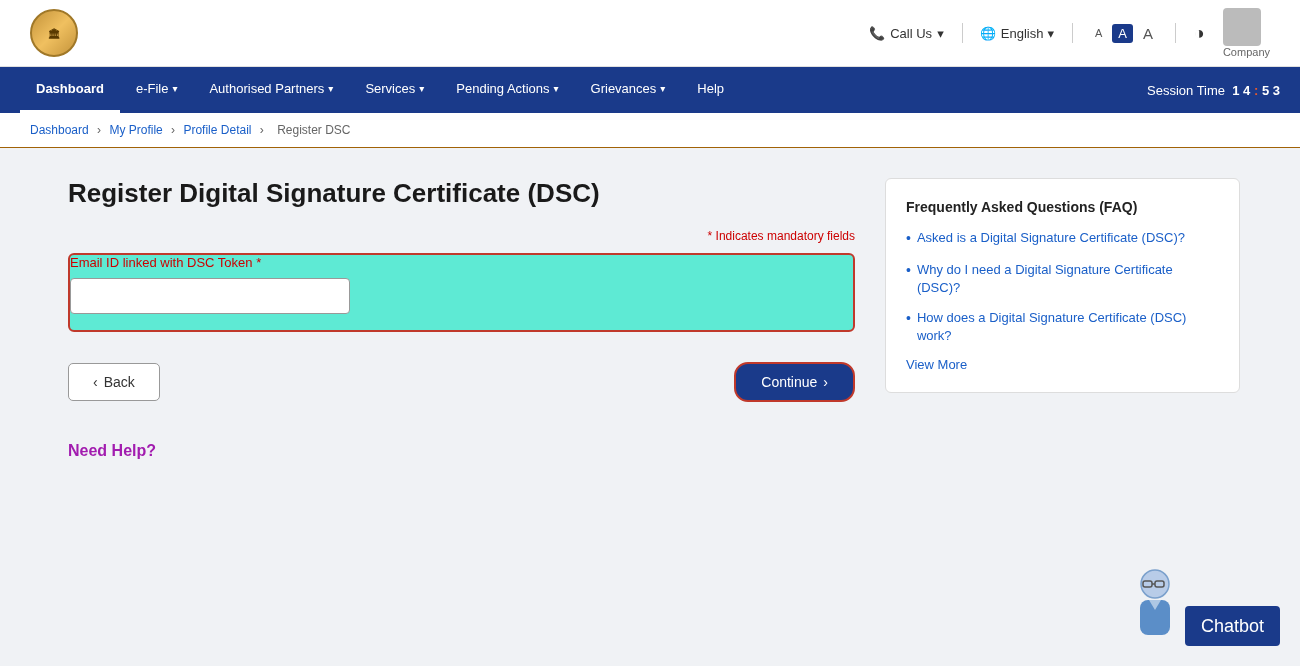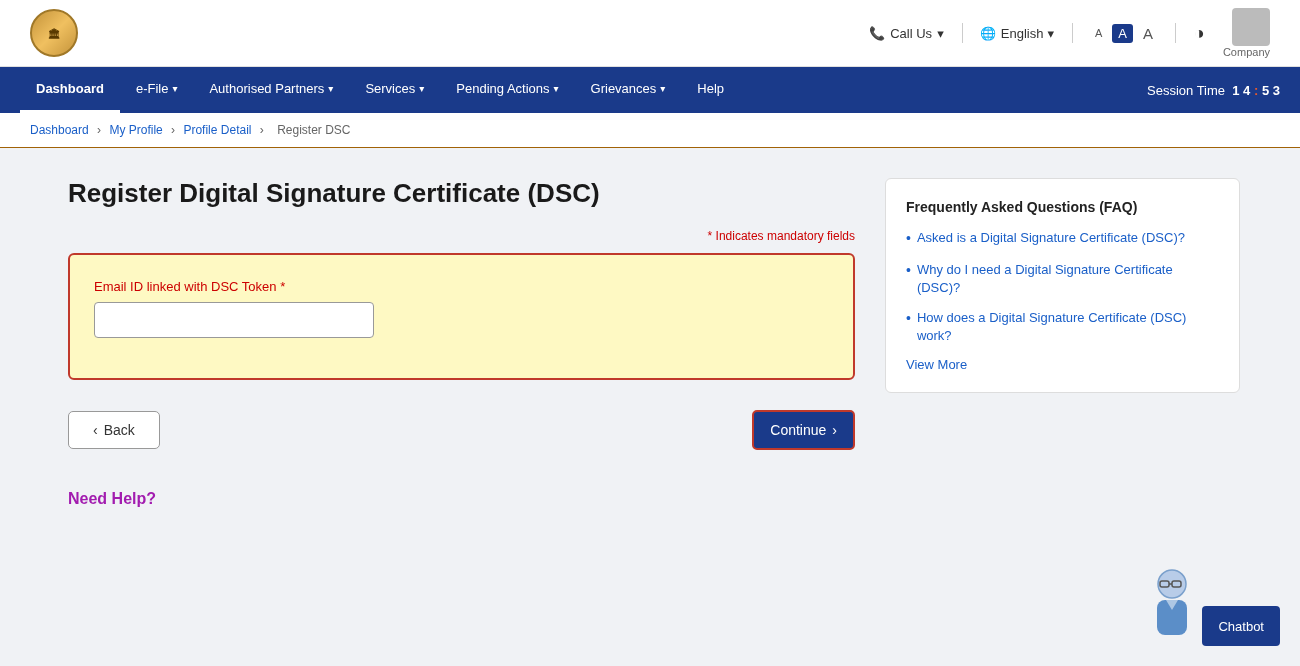--- a/index.html
+++ b/index.html
@@ -85,21 +85,21 @@
     .contrast-btn {
       cursor: pointer;
       font-size: 18px;
       background: none;
       border: none;
       color: #333;
     }
     .user-area {
       display: flex;
       flex-direction: column;
-      align-items: flex-end;
+      align-items: flex-start;
     }
     .user-avatar {
       width: 38px;
       height: 38px;
       background: #bbb;
       border-radius: 4px;
     }
     .user-label {
       font-size: 11px;
       color: #666;
@@ -181,24 +181,23 @@
     .mandatory-note {
       text-align: right;
       font-size: 12px;
       color: #555;
       margin-bottom: 10px;
     }
     .mandatory-note span {
       color: #c00;
     }
     .form-card {
-      background: #fef9c3;
+      background: #5eead4;
       border: 2px solid #c0392b;
       border-radius: 6px;
-      padding: 24px;
       margin-bottom: 30px;
     }
     .form-label {
       font-size: 13px;
       color: #333;
       margin-bottom: 8px;
       display: block;
     }
     .form-label span {
       color: #c00;
@@ -243,22 +242,22 @@
       font-size: 14px;
       cursor: pointer;
       display: flex;
       align-items: center;
       gap: 6px;
     }
     .btn-continue {
       background: #1a3a8a;
       border: 2px solid #c0392b;
       color: #fff;
-      padding: 10px 16px;
-      border-radius: 5px;
+      padding: 10px 25px;
+      border-radius: 14px;
       font-size: 14px;
       cursor: pointer;
       display: flex;
       align-items: center;
       gap: 6px;
     }
     .need-help {
       font-size: 16px;
       font-weight: bold;
       color: #a21caf;
@@ -317,21 +316,21 @@
       width: 60px;
       height: 80px;
       position: relative;
     }
     .chatbot-btn {
       background: #1a3a8a;
       color: #fff;
       border: none;
       border-radius: 4px;
       padding: 10px 16px;
-      font-size: 13px;
+      font-size: 18px;
       cursor: pointer;
       height: 40px;
       display: flex;
       align-items: center;
     }
 
     
     .emblem-circle {
       width: 48px;
       height: 48px;

